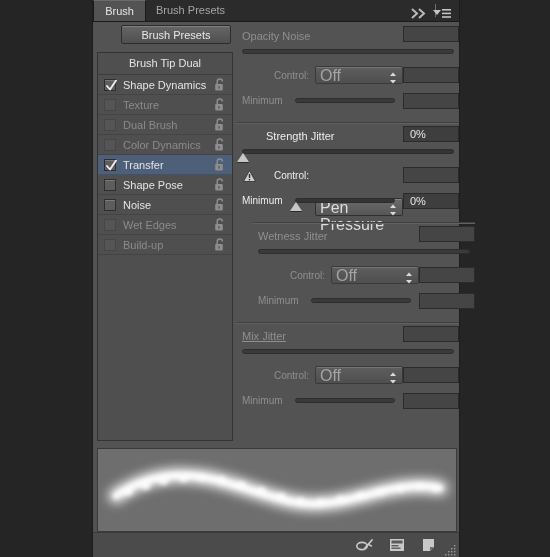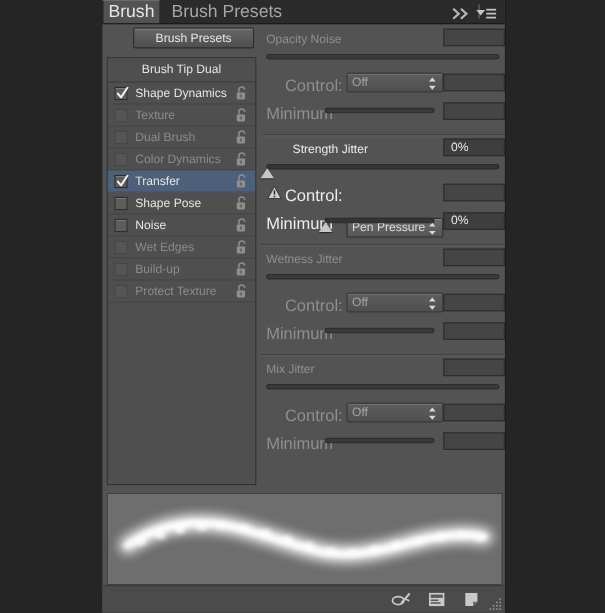--- a/index.html
+++ b/index.html
@@ -24,21 +24,21 @@
 
   
   .tabbar {
     position: absolute; left: 0; top: 0; right: 0; height: 21px;
     background: #2b2b2b;
     border-bottom: 1px solid #1a1a1a;
   }
   .tab {
     position: absolute; top: 0; height: 21px;
     line-height: 21px;
-    font-size: 16px;
+    font-size: 11px;
     color: #a6a6a6;
     padding: 0 10px;
     box-sizing: border-box;
     white-space: nowrap;
   }
   .tab.active {
     background: #535353;
     color: #e6e6e6;
     border-top: 1px solid #6a6a6a;
     border-left: 1px solid #1a1a1a;
@@ -168,35 +168,35 @@
     position: absolute;
     width: 0; height: 0;
     border-left: 6px solid transparent;
     border-right: 6px solid transparent;
     border-bottom: 9px solid #c7c7c7;
     filter: drop-shadow(0 1px 0 #2b2b2b);
   }
 
   .ctl-label {
     position: absolute;
-    font-size: 15px;
+    font-size: 10px;
     color: #8f8f8f;
     text-align: right;
   }
   .ctl-label.on { color: #ececec; }
 
   .select {
     position: absolute;
     width: 88px; height: 18px;
     background: linear-gradient(#6b6b6b, #565656);
     border: 1px solid #303030;
     border-radius: 2px;
     box-shadow: inset 0 1px 0 #848484;
     box-sizing: border-box;
-    font-size: 11px;
+    font-size: 16px;
     line-height: 17px;
     color: #dcdcdc;
     padding-left: 4px;
   }
   .select.dim {
     background: linear-gradient(#5e5e5e, #4f4f4f);
     color: #a4a4a4;
     box-shadow: inset 0 1px 0 #757575;
     border-color: #3a3a3a;
   }
@@ -360,29 +360,20 @@
             <span class="row-label dim">Wet Edges</span>
             <span class="lock"><svg width="12" height="14" viewBox="0 0 12 14">
                 <path d="M3.2,6 L3.2,3.6 A2.6,2.6 0 0 1 8.4,3.6" fill="none" stroke="#8e8e8e" stroke-width="1.4"></path>
                 <rect x="1.2" y="6" width="7.6" height="6.4" rx="1" fill="#8e8e8e"></rect>
                 <rect x="4.4" y="8" width="1.2" height="2.6" fill="#555"></rect>
               </svg></span>
           </div>
           <div class="list-row">
             <span class="cbx dim"></span>
             <span class="row-label dim">Build-up</span>
-            <span class="lock"><svg width="12" height="14" viewBox="0 0 12 14">
-                <path d="M3.2,6 L3.2,3.6 A2.6,2.6 0 0 1 8.4,3.6" fill="none" stroke="#8e8e8e" stroke-width="1.4"></path>
-                <rect x="1.2" y="6" width="7.6" height="6.4" rx="1" fill="#8e8e8e"></rect>
-                <rect x="4.4" y="8" width="1.2" height="2.6" fill="#555"></rect>
-              </svg></span>
-          </div>
-          <div class="list-row">
-            <span class="cbx dim"></span>
-            <span class="row-label dim">Protect Texture</span>
             <span class="lock"><svg width="12" height="14" viewBox="0 0 12 14">
                 <path d="M3.2,6 L3.2,3.6 A2.6,2.6 0 0 1 8.4,3.6" fill="none" stroke="#8e8e8e" stroke-width="1.4"></path>
                 <rect x="1.2" y="6" width="7.6" height="6.4" rx="1" fill="#8e8e8e"></rect>
                 <rect x="4.4" y="8" width="1.2" height="2.6" fill="#555"></rect>
               </svg></span>
           </div>
         </div>
     </div>
 
     <div class="opts" id="opts">
@@ -417,38 +408,38 @@
                 <path d="M4,0.5 L7,4 L1,4 Z" fill="#dadada"></path>
                 <path d="M4,11.5 L7,8 L1,8 Z" fill="#dadada"></path>
               </svg></span></div>
           <div class="numbox" style="right: 0px; top: 45px;"></div>
           <div class="ctl-label on" style="left: 5px; top: 73px; width: 50px; text-align: left;">Minimum</div>
           <div class="slider on" style="left: 58px; top: 76px; width: 100px;">
             <span class="thumb" style="left: -6px; top: 3px;"></span>
           </div>
           <div class="numbox on" style="right: 0px; top: 71px;">0%</div>
         </div>
-        <div class="group" style="position: absolute; left: 0px; top: 200px; width: 222px; height: 100px;">
+        <div class="group" style="position: absolute; left: 16px; top: 200px; width: 222px; height: 100px;">
           <div class="divider" style="top: 0px;"></div>
           <div class="grp-title" style="top: 8px;">Wetness Jitter</div>
           <div class="numbox" style="right: 0px; top: 4px;"></div>
           <div class="slider" style="left: 5px; top: 27px; width: 212px;"></div>
           <div class="ctl-label" style="left: 22px; top: 48px; width: 50px;">Control:</div>
           <div class="select dim" style="left: 78px; top: 44px;"><span>Off</span><span class="spin"><svg width="8" height="12" viewBox="0 0 8 12">
                 <path d="M4,0.5 L7,4 L1,4 Z" fill="#dadada"></path>
                 <path d="M4,11.5 L7,8 L1,8 Z" fill="#dadada"></path>
               </svg></span></div>
           <div class="numbox" style="right: 0px; top: 45px;"></div>
           <div class="ctl-label" style="left: 5px; top: 73px; width: 50px; text-align: left;">Minimum</div>
           <div class="slider" style="left: 58px; top: 76px; width: 100px;"></div>
           <div class="numbox" style="right: 0px; top: 71px;"></div>
         </div>
         <div class="group" style="position: absolute; left: 0px; top: 300px; width: 222px; height: 100px;">
           <div class="divider" style="top: 0px;"></div>
-          <div class="grp-title" style="top: 8px;">Mix Jitter</div>
+          <div class="grp-title" style="top: 8px; text-decoration: underline;">Mix Jitter</div>
           <div class="numbox" style="right: 0px; top: 4px;"></div>
           <div class="slider" style="left: 5px; top: 27px; width: 212px;"></div>
           <div class="ctl-label" style="left: 22px; top: 48px; width: 50px;">Control:</div>
           <div class="select dim" style="left: 78px; top: 44px;"><span>Off</span><span class="spin"><svg width="8" height="12" viewBox="0 0 8 12">
                 <path d="M4,0.5 L7,4 L1,4 Z" fill="#dadada"></path>
                 <path d="M4,11.5 L7,8 L1,8 Z" fill="#dadada"></path>
               </svg></span></div>
           <div class="numbox" style="right: 0px; top: 45px;"></div>
           <div class="ctl-label" style="left: 5px; top: 73px; width: 50px; text-align: left;">Minimum</div>
           <div class="slider" style="left: 58px; top: 76px; width: 100px;"></div>

